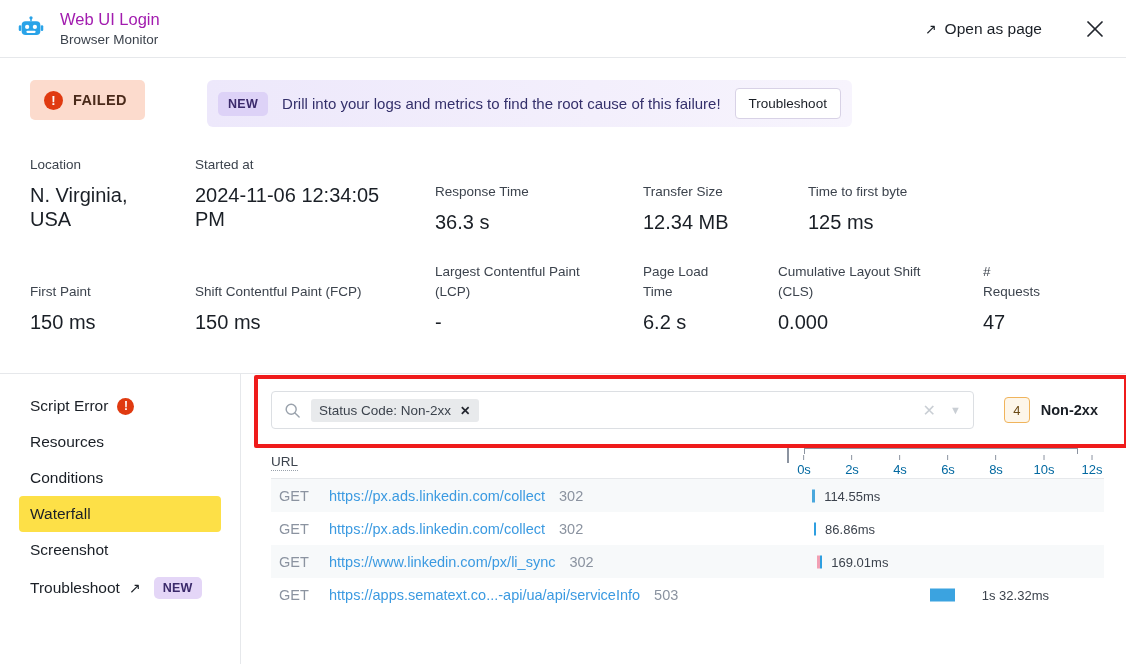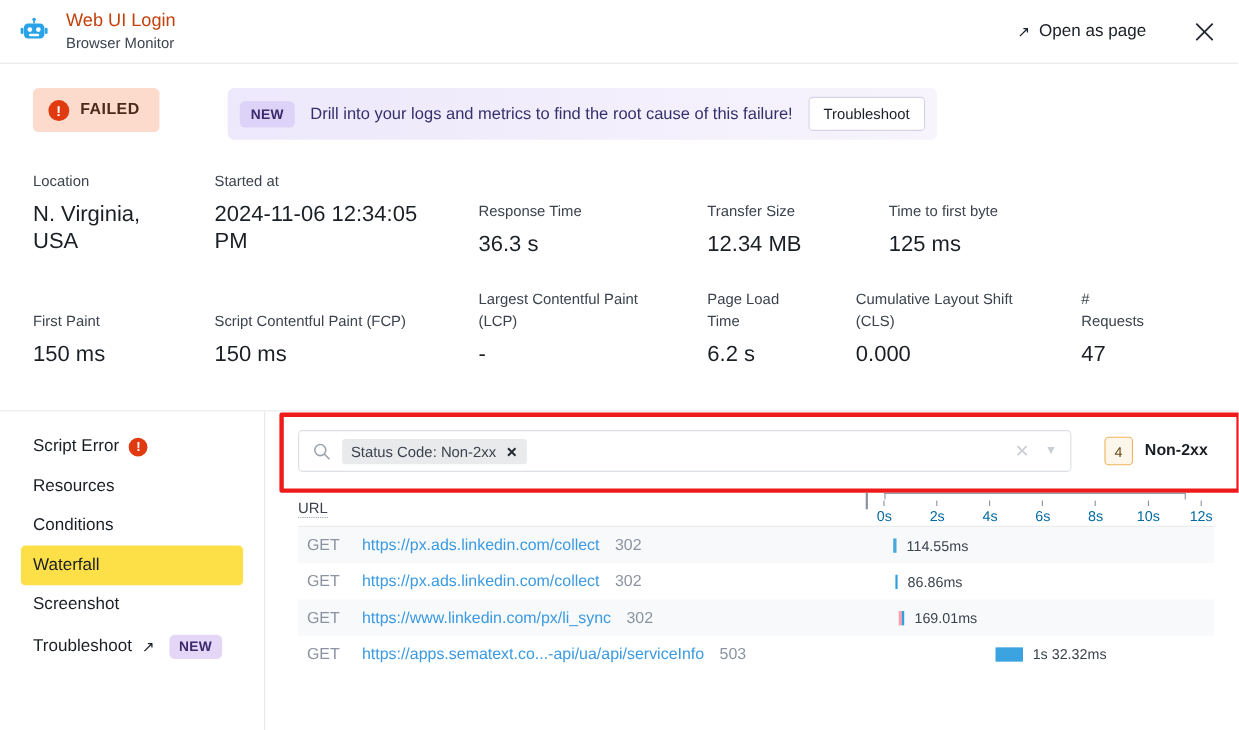--- a/index.html
+++ b/index.html
@@ -15,21 +15,21 @@
   .header {
     height: 58px;
     display: flex;
     align-items: center;
     padding: 0 18px 0 14px;
     border-bottom: 1px solid #e6e8eb;
     background: #fff;
   }
   .robot-icon { width: 34px; height: 34px; flex: 0 0 34px; display:flex; align-items:center; justify-content:center; }
   .title-block { margin-left: 12px; display: flex; flex-direction: column; justify-content: center; }
-  .monitor-title { font-size: 16.5px; color: #c2410c; line-height: 1.35; }
+  .monitor-title { font-size: 16.5px; color: #a21caf; line-height: 1.35; }
   .monitor-subtitle { font-size: 13.5px; color: #3c434d; line-height: 1.35; }
   .header-spacer { flex: 1; }
   .open-as-page {
     display: flex; align-items: center; gap: 8px;
     font-size: 15.5px; color: #1a1f26; cursor: pointer;
     margin-right: 40px;
   }
   .arrow-ne { font-size: 14px; color: #1a1f26; }
   .close-btn {
     width: 26px; height: 26px; display: flex; align-items: center; justify-content: center;
@@ -290,21 +290,21 @@
         <span class="metric-value">125 ms</span>
       </div>
     </div>
 
     <div class="metric-row row2">
       <div class="metric" style="width:165px">
         <span class="metric-label">First Paint</span>
         <span class="metric-value">150 ms</span>
       </div>
       <div class="metric" style="width:240px">
-        <span class="metric-label">Script Contentful Paint (FCP)</span>
+        <span class="metric-label">Shift Contentful Paint (FCP)</span>
         <span class="metric-value">150 ms</span>
       </div>
       <div class="metric" style="width:208px">
         <span class="metric-label" style="max-width:160px">Largest Contentful Paint (LCP)</span>
         <span class="metric-value">-</span>
       </div>
       <div class="metric" style="width:135px">
         <span class="metric-label" style="max-width:72px">Page Load Time</span>
         <span class="metric-value">6.2 s</span>
       </div>
@@ -421,21 +421,21 @@
                 <span class="seg" style="background: rgb(47, 159, 224); width: 2.61624px;"></span>
                 <span class="bar-label">169.01ms</span>
               </div>
             </div>
           </div>
           <div class="row">
             <span class="cell-method">GET</span>
             <a class="cell-url">https://apps.sematext.co...-api/ua/api/serviceInfo</a>
             <span class="cell-status">503</span>
             <div class="bars">
-              <div class="bar-holder" style="left: 118px;">
+              <div class="bar-holder" style="left: 143px; gap: 18px;">
                 <span class="seg" style="background: rgb(59, 163, 224); width: 24.7757px;"></span>
                 <span class="bar-label">1s 32.32ms</span>
               </div>
             </div>
           </div>
         </div>
     </div>
   </div>
 </div>
 

